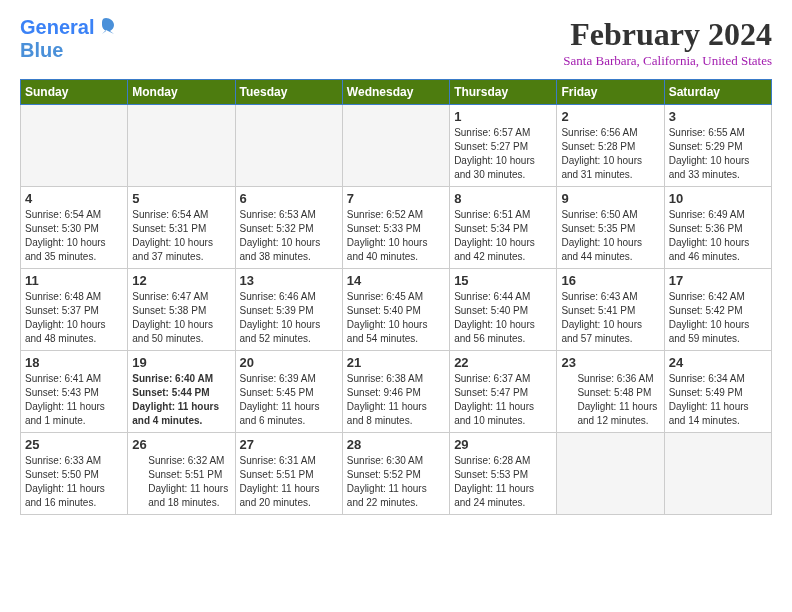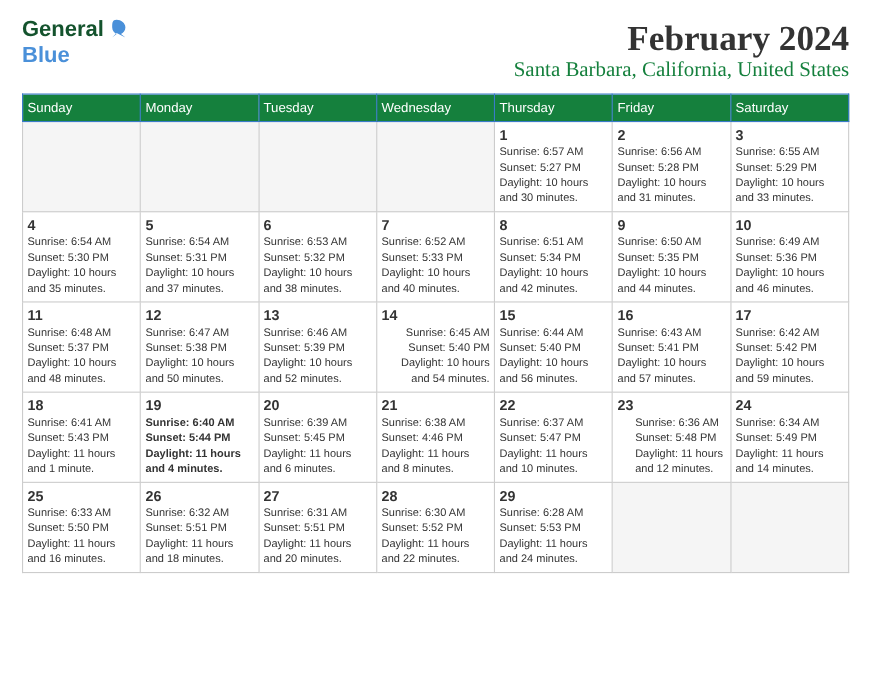--- a/index.html
+++ b/index.html
@@ -24,33 +24,33 @@
     .title-area {
       text-align: right;
       font-family: Liberation Serif, serif;
     }
     .month-title {
       font-size: 32px;
       font-weight: bold;
       color: #333;
     }
     .location-title {
-      font-size: 19px;
-      color: #15803d;
+      font-size: 13px;
+      color: #a21caf;
     }
     .calendar-table {
       width: 100%;
       border-collapse: collapse;
       table-layout: fixed;
     }
     .calendar-table th {
-      background: #15803d;
+      background: #4d7c0f;
       color: #fff;
       font-size: 12px;
-      font-weight: normal;
+      font-weight: bold;
       padding: 5px 4px;
       text-align: left;
       border: 1px solid #3a7bc8;
     }
     .calendar-table td {
       border: 1px solid #ccc;
       vertical-align: top;
       padding: 4px 4px;
       font-size: 10px;
       color: #333;
@@ -71,21 +71,21 @@
       color: #333;
       line-height: 1.4;
     }
     .logo-row {
       display: flex;
       align-items: center;
     }
     .logo-general {
       font-size: 20px;
       font-weight: bold;
-      color: #14532d;
+      color: #3b82f6;
     }
     .logo-blue-text {
       font-size: 20px;
       font-weight: bold;
       color: #4a90d9;
     }
   </style>
 </head>
 <body>
 
@@ -215,21 +215,21 @@
         </td>
         <td>
           <div class="day-number">13</div>
           <div class="day-info" style="white-space: pre-line;">Sunrise: 6:46 AM
 Sunset: 5:39 PM
 Daylight: 10 hours
 and 52 minutes.</div>
         </td>
         <td>
           <div class="day-number">14</div>
-          <div class="day-info" style="white-space: pre-line; text-align: right;">Sunrise: 6:45 AM
+          <div class="day-info" style="white-space: pre-line;">Sunrise: 6:45 AM
 Sunset: 5:40 PM
 Daylight: 10 hours
 and 54 minutes.</div>
         </td>
         <td>
           <div class="day-number">15</div>
           <div class="day-info" style="white-space: pre-line;">Sunrise: 6:44 AM
 Sunset: 5:40 PM
 Daylight: 10 hours
 and 56 minutes.</div>
@@ -267,21 +267,21 @@
         <td>
           <div class="day-number">20</div>
           <div class="day-info" style="white-space: pre-line;">Sunrise: 6:39 AM
 Sunset: 5:45 PM
 Daylight: 11 hours
 and 6 minutes.</div>
         </td>
         <td>
           <div class="day-number">21</div>
           <div class="day-info" style="white-space: pre-line;">Sunrise: 6:38 AM
-Sunset: 4:46 PM
+Sunset: 9:46 PM
 Daylight: 11 hours
 and 8 minutes.</div>
         </td>
         <td>
           <div class="day-number">22</div>
           <div class="day-info" style="white-space: pre-line;">Sunrise: 6:37 AM
 Sunset: 5:47 PM
 Daylight: 11 hours
 and 10 minutes.</div>
         </td>
@@ -303,21 +303,21 @@
       <tr>
         <td>
           <div class="day-number">25</div>
           <div class="day-info" style="white-space: pre-line;">Sunrise: 6:33 AM
 Sunset: 5:50 PM
 Daylight: 11 hours
 and 16 minutes.</div>
         </td>
         <td>
           <div class="day-number">26</div>
-          <div class="day-info" style="white-space: pre-line;">Sunrise: 6:32 AM
+          <div class="day-info" style="white-space: pre-line; margin-left: 16px;">Sunrise: 6:32 AM
 Sunset: 5:51 PM
 Daylight: 11 hours
 and 18 minutes.</div>
         </td>
         <td>
           <div class="day-number">27</div>
           <div class="day-info" style="white-space: pre-line;">Sunrise: 6:31 AM
 Sunset: 5:51 PM
 Daylight: 11 hours
 and 20 minutes.</div>

